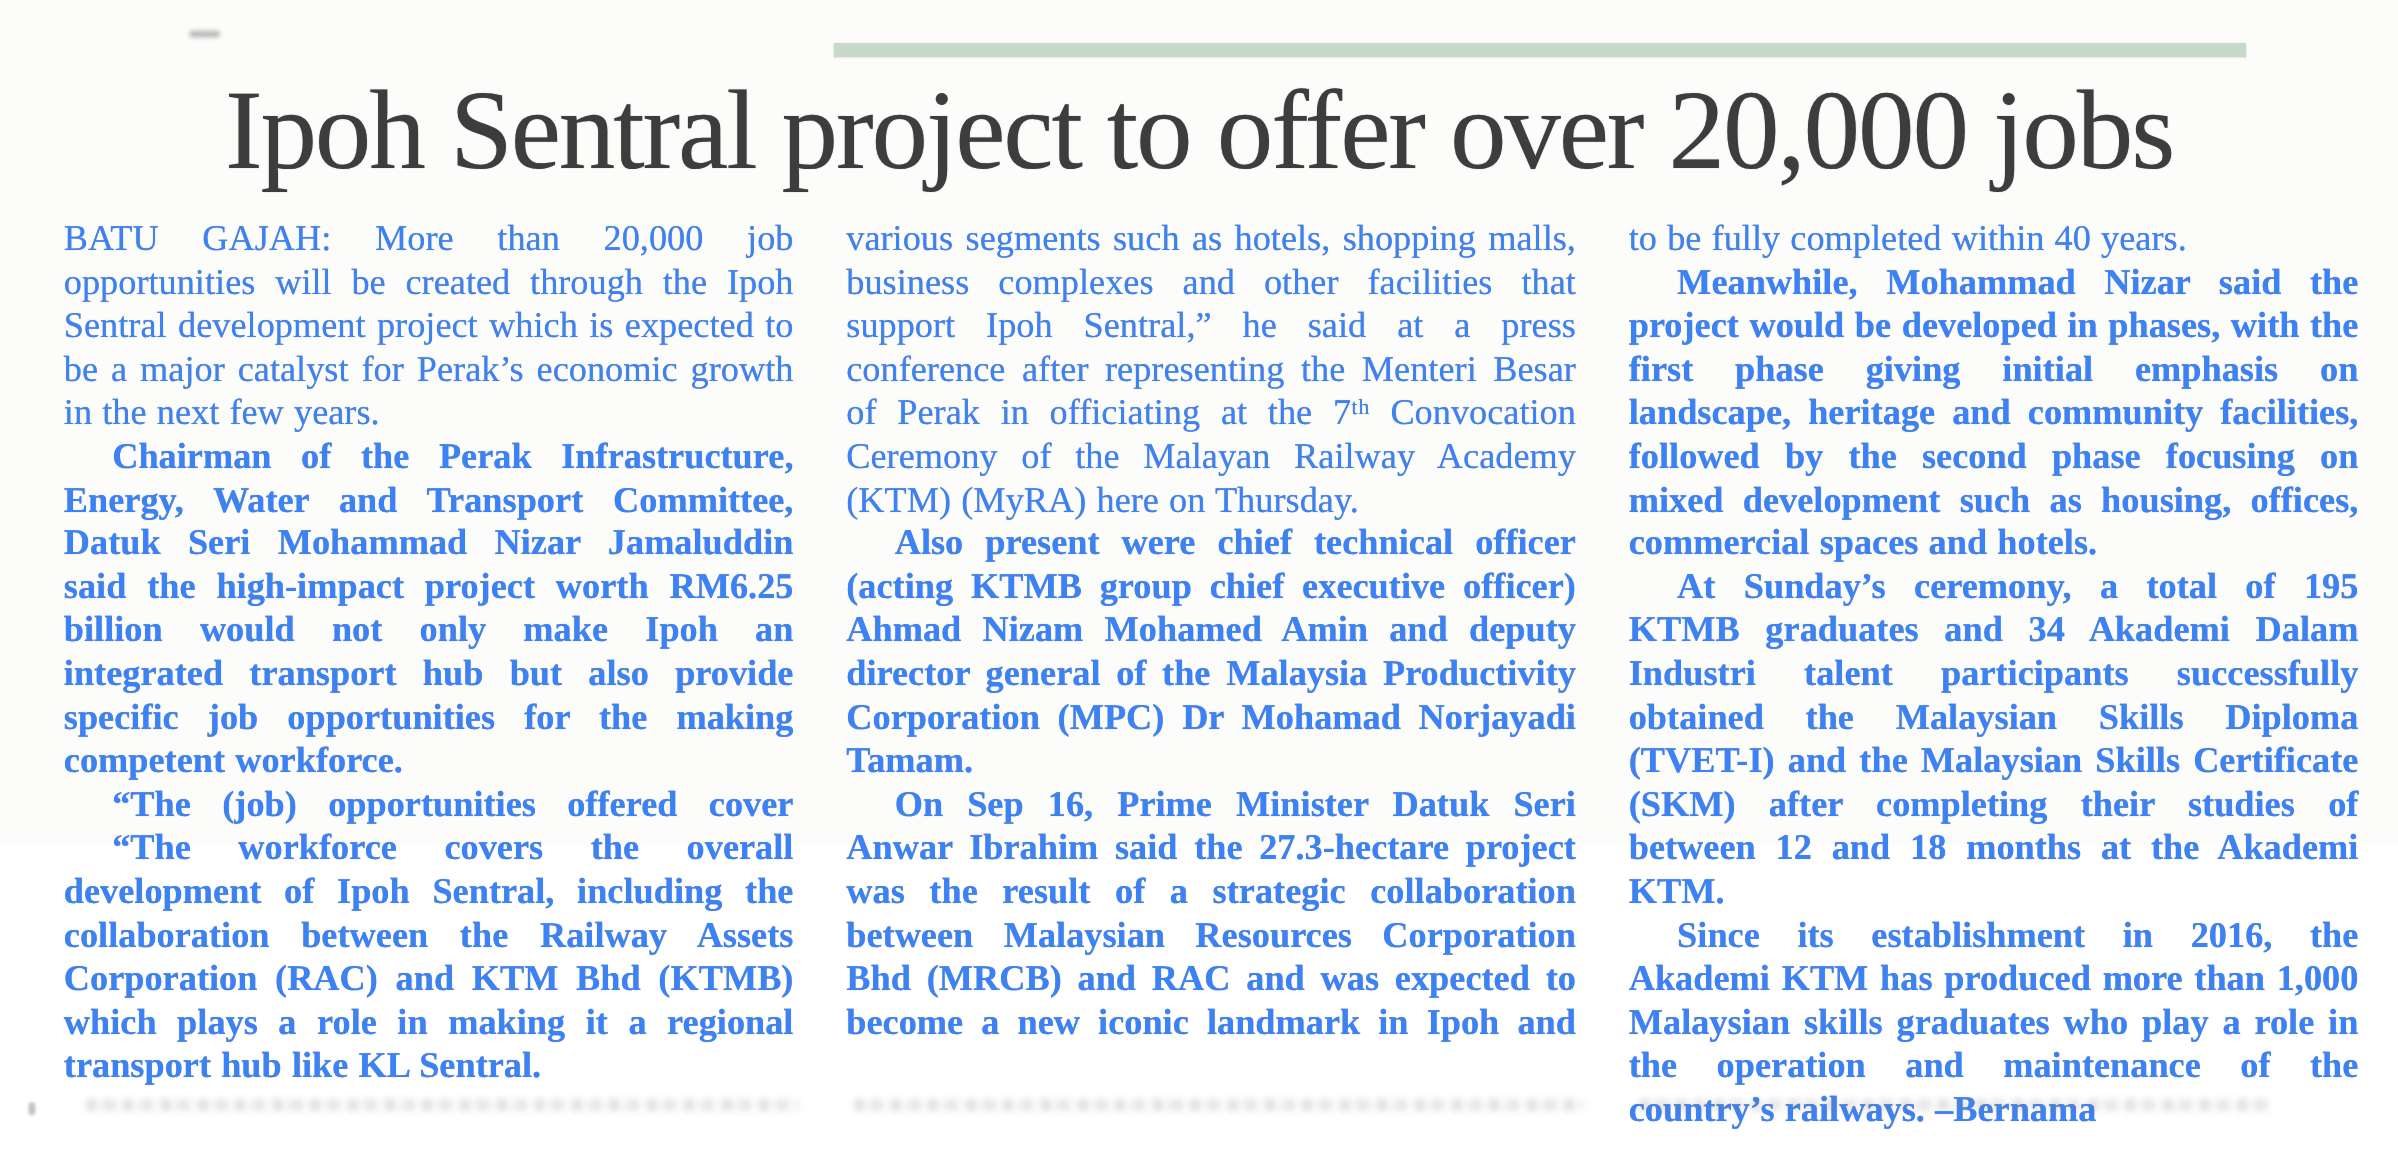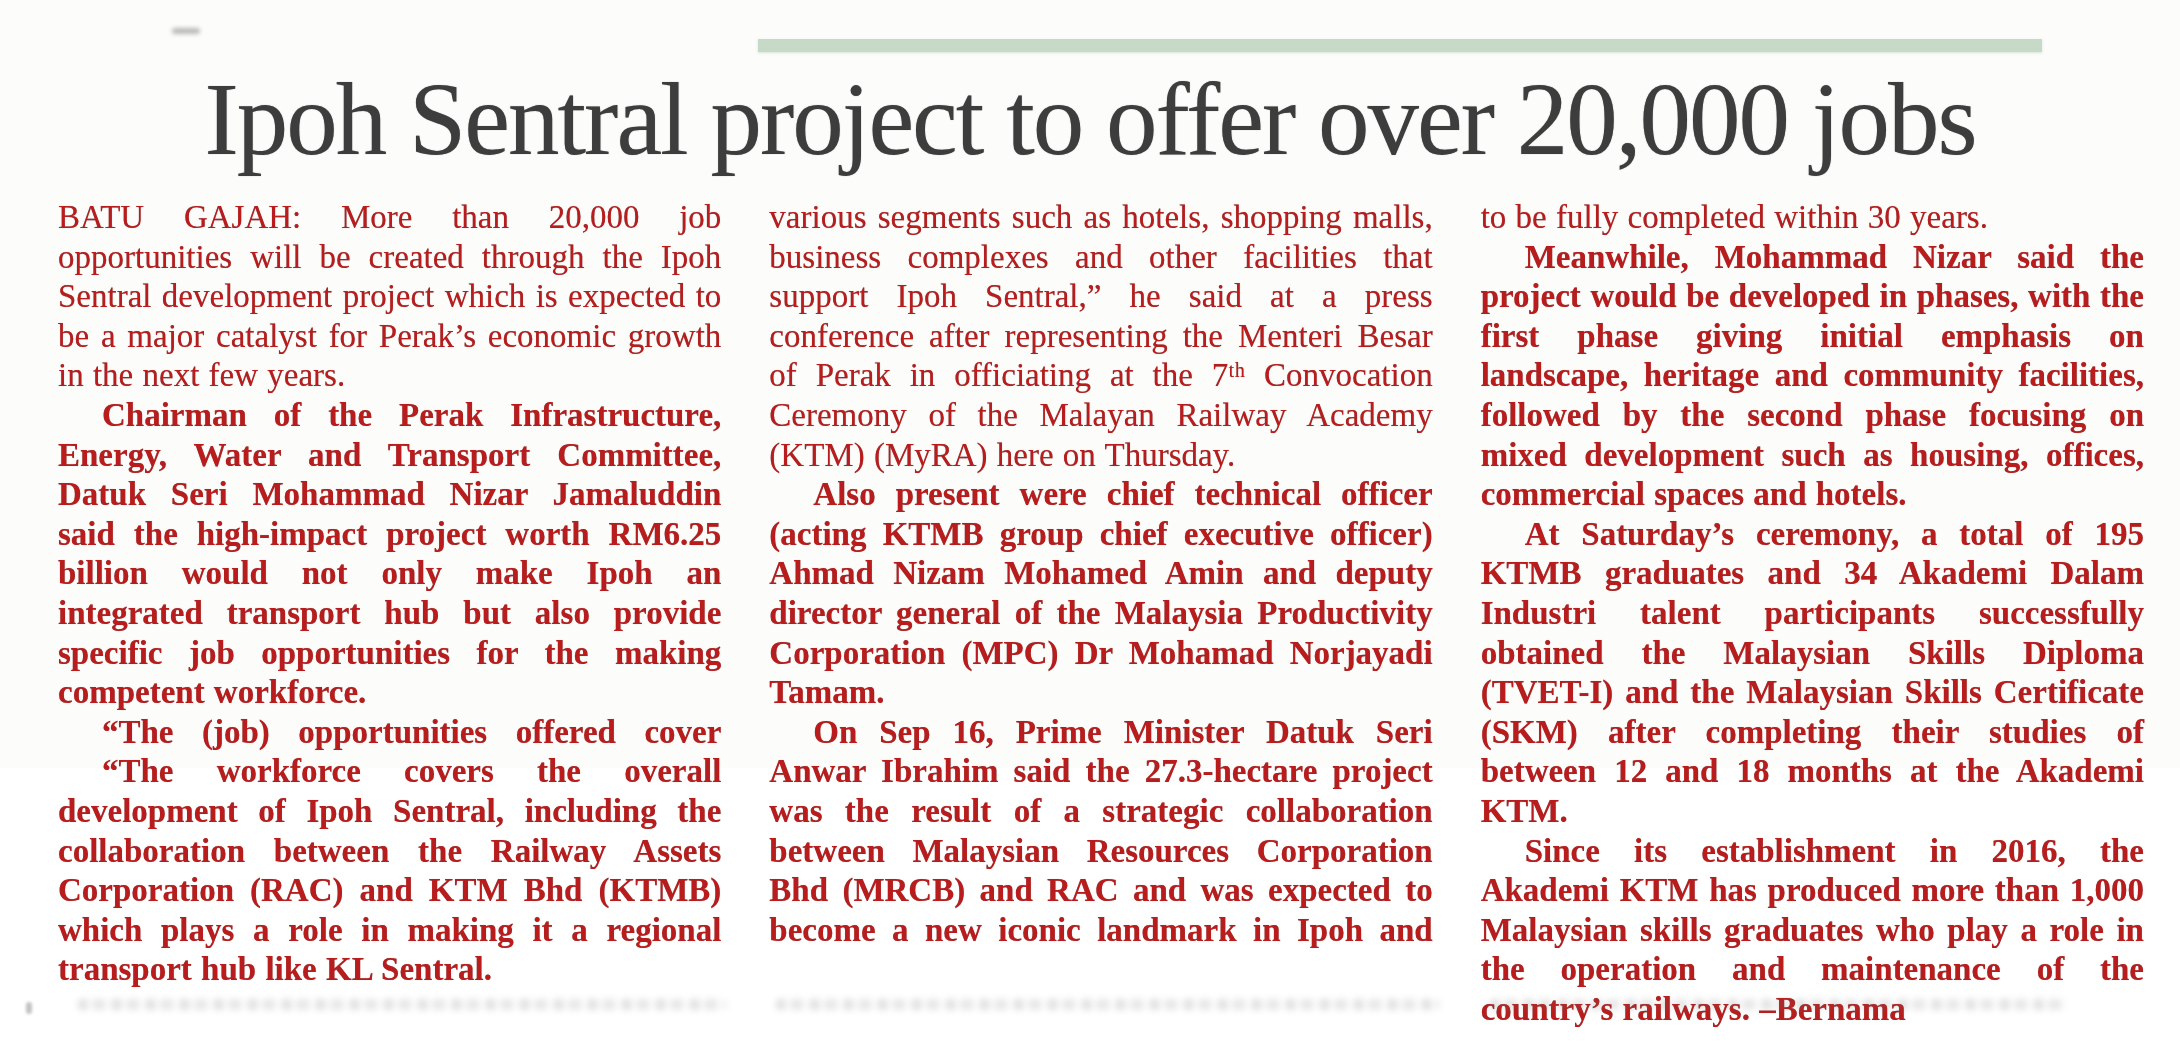--- a/index.html
+++ b/index.html
@@ -42,21 +42,21 @@
     position: absolute;
     left: 58px; right: 36px; top: 198px;
     display: flex;
     gap: 48px;
   }
   .col { flex: 1 1 0; min-width: 0; }
   .para {
     margin: 0;
     font-size: 33px;
     line-height: 39.6px;
-    color: #b91c1c;
+    color: #3b82f6;
     text-align: justify;
     word-spacing: 1px;
     text-shadow: 0 0 0.7px rgba(70,70,70,0.6);
   }
   .para.indent { text-indent: 44px; font-weight: bold; }
   
   .para.force-justify { text-align-last: justify; }
   
   .smudge {
     position: absolute;
@@ -106,23 +106,23 @@
       <p class="para indent">“The workforce covers the overall development of Ipoh Sentral, including the collaboration between the Railway Assets Corporation (RAC) and KTM Bhd (KTMB) which plays a role in making it a regional transport hub like KL Sentral.</p>
     </div>
 
     <div class="col">
       <p class="para">various segments such as hotels, shopping malls, business complexes and other facilities that support Ipoh Sentral,” he said at a press conference after representing the Menteri Besar of Perak in officiating at the 7ᵗʰ Convocation Ceremony of the Malayan Railway Academy (KTM) (MyRA) here on Thursday.</p>
       <p class="para indent">Also present were chief technical officer (acting KTMB group chief executive officer) Ahmad Nizam Mohamed Amin and deputy director general of the Malaysia Productivity Corporation (MPC) Dr Mohamad Norjayadi Tamam.</p>
       <p class="para indent force-justify">On Sep 16, Prime Minister Datuk Seri Anwar Ibrahim said the 27.3-hectare project was the result of a strategic collaboration between Malaysian Resources Corporation Bhd (MRCB) and RAC and was expected to become a new iconic landmark in Ipoh and</p>
     </div>
 
     <div class="col">
-      <p class="para">to be fully completed within 30 years.</p>
+      <p class="para">to be fully completed within 40 years.</p>
       <p class="para indent">Meanwhile, Mohammad Nizar said the project would be developed in phases, with the first phase giving initial emphasis on landscape, heritage and community facilities, followed by the second phase focusing on mixed development such as housing, offices, commercial spaces and hotels.</p>
-      <p class="para indent">At Saturday’s ceremony, a total of 195 KTMB graduates and 34 Akademi Dalam Industri talent participants successfully obtained the Malaysian Skills Diploma (TVET-I) and the Malaysian Skills Certificate (SKM) after completing their studies of between 12 and 18 months at the Akademi KTM.</p>
+      <p class="para indent">At Sunday’s ceremony, a total of 195 KTMB graduates and 34 Akademi Dalam Industri talent participants successfully obtained the Malaysian Skills Diploma (TVET-I) and the Malaysian Skills Certificate (SKM) after completing their studies of between 12 and 18 months at the Akademi KTM.</p>
       <p class="para indent">Since its establishment in 2016, the Akademi KTM has produced more than 1,000 Malaysian skills graduates who play a role in the operation and maintenance of the country’s railways. –Bernama</p>
     </div>
 
   </div>
 
   <div class="smudge s1"></div>
   <div class="smudge s2"></div>
   <div class="smudge s3"></div>
   <div class="mark-corner"></div>
 

